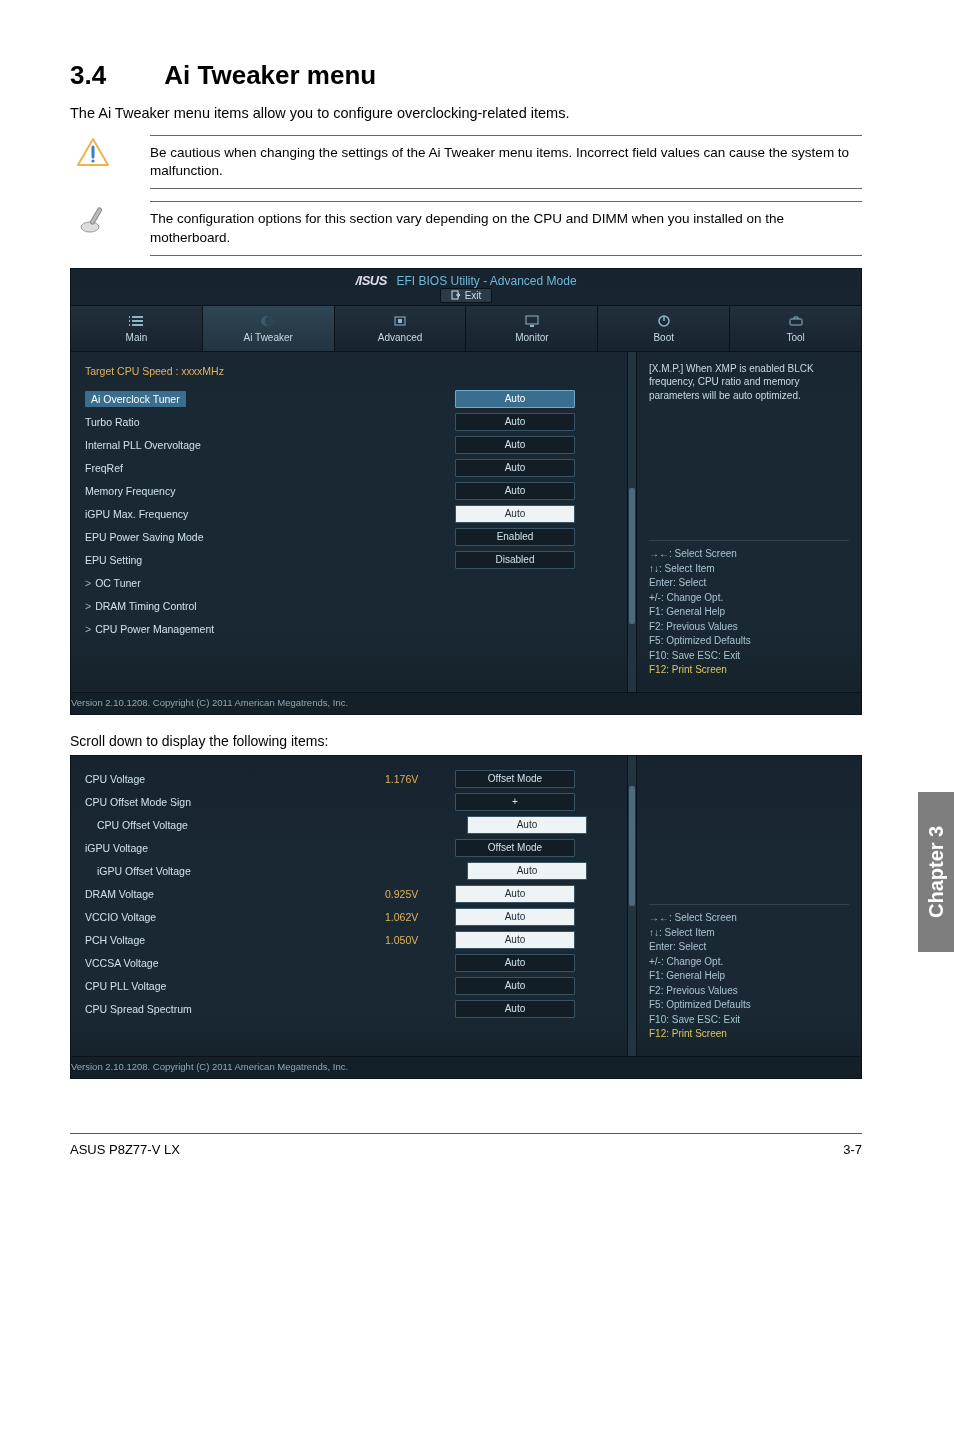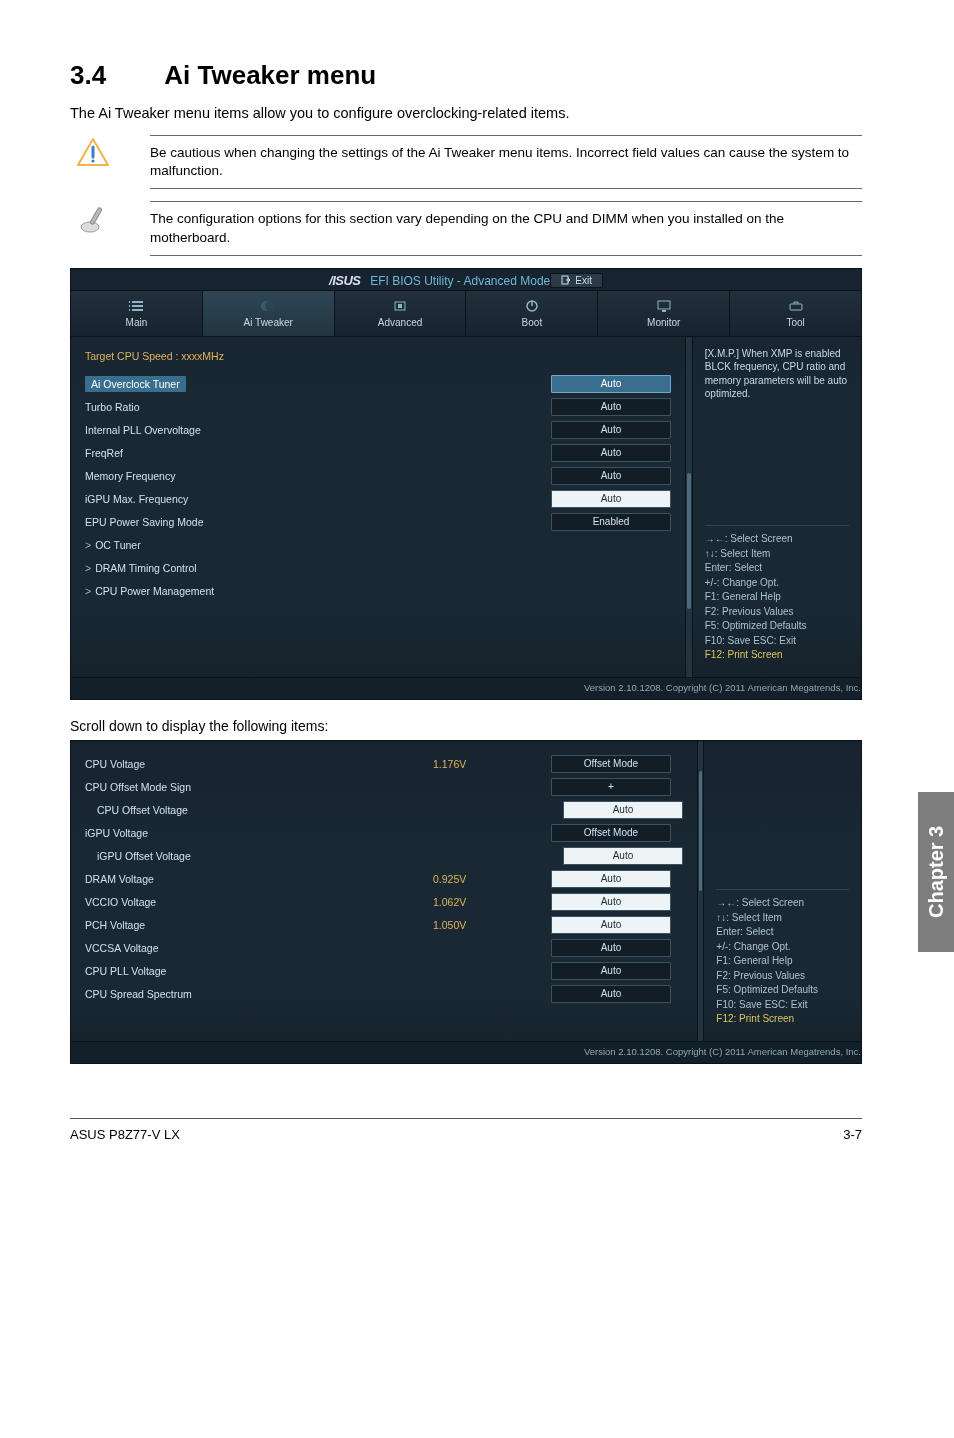--- a/index.html
+++ b/index.html
@@ -43,24 +43,25 @@
   
   .bios {
     background: linear-gradient(#17232e, #1a2833 30%, #1a2833 80%, #142029);
     color: #a8c4d2;
     font-size: 11px;
     border: 1px solid #0c1318;
     margin: 6px 0;
     position: relative;
   }
   .bios-titlebar {
-    display:flex; align-items:center; justify-content:center;
+    display:flex; align-items:center; justify-content:space-between;
     padding: 4px 10px 2px 10px;
     font-size: 13px;
     color: #9fd0e8;
+    flex-direction: column;
   }
   .bios-titlebar .brand { font-style: italic; font-weight: bold; color:#dde; letter-spacing:-0.5px;}
   .bios-titlebar .mode { color:#6fb8d8; margin-left:6px; font-size:12px;}
   .bios-exit {
     background:#2a3a46; border:1px solid #0b1318; color:#cde;
     font-size:10px; padding:1px 10px; border-radius:2px;
     display:flex; align-items:center; gap:4px;
   }
   .bios-tabs {
     display:flex; border-top:1px solid #0b1318; border-bottom:1px solid #0b1318;
@@ -101,21 +102,20 @@
     padding-top:6px;
     line-height:1.45;
     color:#a8c4d2;
   }
   .side-keys .yellow{ color:#d8c85e; }
   .target-line { color:#e0b35a; margin:3px 0; font-size:10.5px;}
   .setting-row {
     display:flex; align-items:center;
     margin: 3px 0;
     height:20px;
-    gap:48px;
   }
   .setting-row.selected .label-box {
     background:#3a6e8f; color:#fff; padding:2px 6px; border-radius:1px;
   }
   .setting-label { flex: 0 0 300px; color:#cfe2ec; font-size:10.5px;}
   .setting-label.sub { padding-left: 12px; }
   .setting-val-text { width:70px; color:#e0b35a; font-size:10.5px; text-align:left;}
   .setting-field {
     width: 118px; height:16px; line-height:16px;
     text-align:center; font-size:10px;
@@ -127,21 +127,21 @@
   .chevron { color:#8fb6c8; margin-right:4px;}
   .scrollbar {
     width:8px; background:#233441; position:relative;
     border-left:1px solid #0b1318; border-right:1px solid #0b1318;
   }
   .scroll-thumb {
     position:absolute; left:1px; right:1px;
     background:#4a6b7e; border-radius:2px;
   }
   .bios-footer {
-    text-align:right; font-size:9.5px; color:#90a8b4;
+    text-align:left; font-size:9.5px; color:#90a8b4;
     padding:4px 0 6px 0;
     border-top:1px solid #0b1318;
     background:#132029;
   }
   .scroll-note { font-size:14px; margin: 18px 0 4px 0;}
   
   .bios.second .bios-body{ min-height:300px; }
   
   .chapter-tab {
     position:absolute;
@@ -237,34 +237,34 @@
             <svg width="18" height="14" viewBox="0 0 18 14">
               <rect x="4" y="3" width="10" height="8" fill="none" stroke="#8fb6c8"></rect>
               <rect x="7" y="5" width="4" height="4" fill="#8fb6c8"></rect>
             </svg>
           </div>
         <span>Advanced</span>
       </div>
       <div class="bios-tab">
         <div class="tab-icon">
             <svg width="18" height="14" viewBox="0 0 18 14">
+              <rect x="3" y="2" width="12" height="8" fill="none" stroke="#8fb6c8"></rect>
+              <line x1="7" y1="12" x2="11" y2="12" stroke="#8fb6c8" stroke-width="2"></line>
+            </svg>
+          </div>
+        <span>Monitor</span>
+      </div>
+      <div class="bios-tab">
+        <div class="tab-icon">
+            <svg width="18" height="14" viewBox="0 0 18 14">
               <circle cx="9" cy="7" r="5" fill="none" stroke="#8fb6c8" stroke-width="1.5"></circle>
               <line x1="9" y1="2" x2="9" y2="7" stroke="#8fb6c8" stroke-width="1.5"></line>
             </svg>
           </div>
         <span>Boot</span>
-      </div>
-      <div class="bios-tab">
-        <div class="tab-icon">
-            <svg width="18" height="14" viewBox="0 0 18 14">
-              <rect x="3" y="2" width="12" height="8" fill="none" stroke="#8fb6c8"></rect>
-              <line x1="7" y1="12" x2="11" y2="12" stroke="#8fb6c8" stroke-width="2"></line>
-            </svg>
-          </div>
-        <span>Monitor</span>
       </div>
       <div class="bios-tab">
         <div class="tab-icon">
             <svg width="18" height="14" viewBox="0 0 18 14">
               <rect x="3" y="5" width="12" height="6" rx="1" fill="none" stroke="#8fb6c8"></rect>
               <path d="M7 5 L7 3 L11 3 L11 5" fill="none" stroke="#8fb6c8"></path>
             </svg>
           </div>
         <span>Tool</span>
       </div>
@@ -300,20 +300,25 @@
           </div>
           <div class="setting-row">
             <div class="setting-label"><span>iGPU Max. Frequency</span></div>
             <div style="width: 70px;"></div>
             <div class="setting-field field-light">Auto</div>
           </div>
           <div class="setting-row">
             <div class="setting-label"><span>EPU Power Saving Mode</span></div>
             <div style="width: 70px;"></div>
             <div class="setting-field field-dark">Enabled</div>
+          </div>
+          <div class="setting-row">
+            <div class="setting-label"><span>EPU Setting</span></div>
+            <div style="width: 70px;"></div>
+            <div class="setting-field field-dark">Disabled</div>
           </div>
           <div class="setting-row">
             <div class="setting-label"><span class="chevron">&gt;</span><span>OC Tuner</span></div>
           </div>
           <div class="setting-row">
             <div class="setting-label"><span class="chevron">&gt;</span><span>DRAM Timing Control</span></div>
           </div>
           <div class="setting-row">
             <div class="setting-label"><span class="chevron">&gt;</span><span>CPU Power Management</span></div>
           </div>

